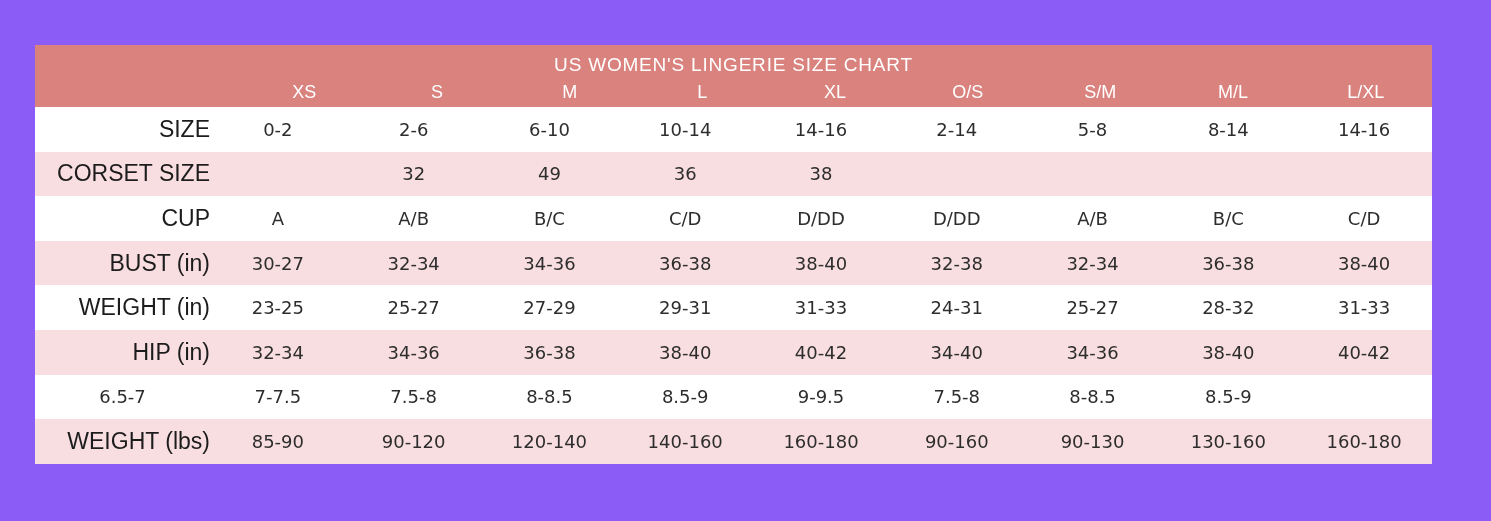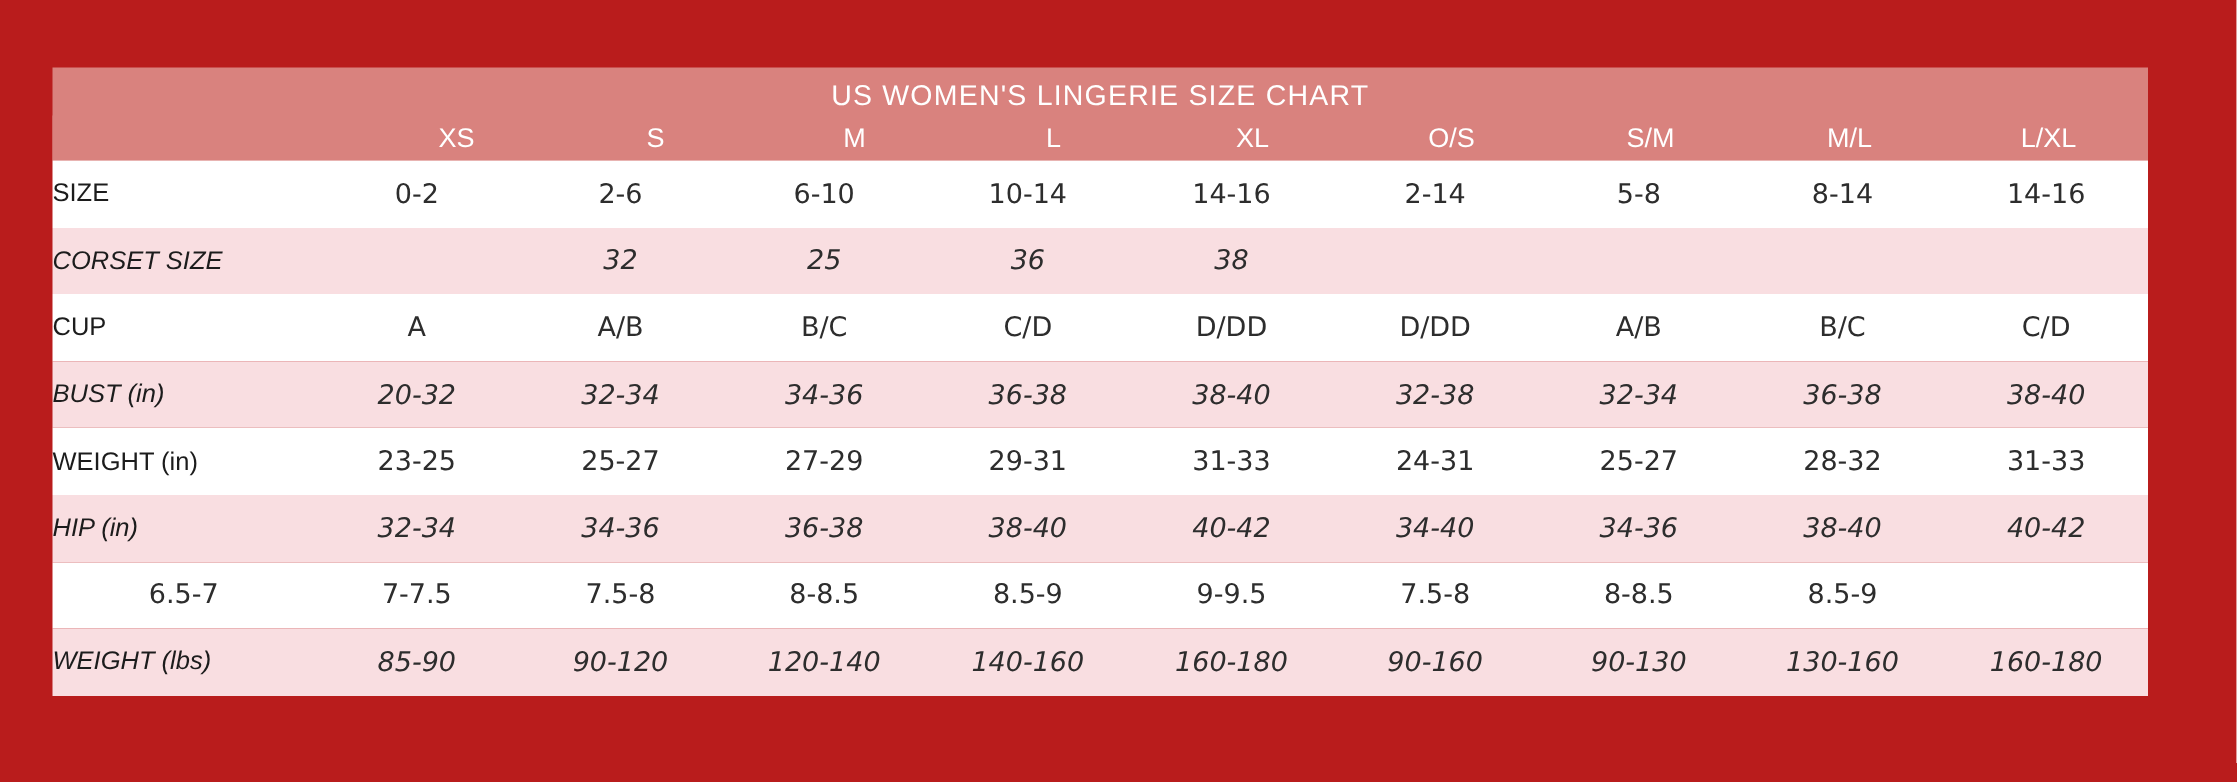--- a/index.html
+++ b/index.html
@@ -5,21 +5,21 @@
   html, body {
     margin: 0;
     padding: 0;
     background: #ffffff;
     font-family: "DejaVu Sans", sans-serif;
   }
   .page {
     position: relative;
     width: 1491px;
     height: 521px;
-    background: #b91c1c;
+    background: #8b5cf6;
     overflow: hidden;
   }
   .size-chart {
     position: absolute;
     left: 35px;
     top: 45px;
     width: 1397px;
   }
   .chart-header {
     background: #d9827e;
@@ -47,24 +47,24 @@
   }
   .col-header-cell {
     text-align: center;
     font-size: 18px;
     font-family: "Liberation Sans", sans-serif;
   }
   .data-row {
     height: 44.6px;
   }
   .data-row.white { background: #ffffff; }
-  .data-row.pink  { background: #f9dee1; font-style: italic; }
+  .data-row.pink  { background: #f9dee1; }
   .row-label {
-    text-align: left;
-    font-size: 17px;
+    text-align: right;
+    font-size: 23px;
     font-family: "Liberation Sans", sans-serif;
     color: #1c1c1c;
     white-space: nowrap;
   }
   .cell {
     text-align: center;
     font-size: 18px;
     font-family: "DejaVu Sans", sans-serif;
     color: #2d2d2d;
     white-space: nowrap;
@@ -100,21 +100,21 @@
           <div class="cell">14-16</div>
           <div class="cell">2-14</div>
           <div class="cell">5-8</div>
           <div class="cell">8-14</div>
           <div class="cell">14-16</div>
         </div>
         <div class="grid-row data-row pink">
           <div class="row-label">CORSET SIZE</div>
           <div class="cell"></div>
           <div class="cell">32</div>
-          <div class="cell">25</div>
+          <div class="cell">49</div>
           <div class="cell">36</div>
           <div class="cell">38</div>
           <div class="cell"></div>
           <div class="cell"></div>
           <div class="cell"></div>
           <div class="cell"></div>
         </div>
         <div class="grid-row data-row white">
           <div class="row-label">CUP</div>
           <div class="cell">A</div>
@@ -122,21 +122,21 @@
           <div class="cell">B/C</div>
           <div class="cell">C/D</div>
           <div class="cell">D/DD</div>
           <div class="cell">D/DD</div>
           <div class="cell">A/B</div>
           <div class="cell">B/C</div>
           <div class="cell">C/D</div>
         </div>
         <div class="grid-row data-row pink">
           <div class="row-label">BUST (in)</div>
-          <div class="cell">20-32</div>
+          <div class="cell">30-27</div>
           <div class="cell">32-34</div>
           <div class="cell">34-36</div>
           <div class="cell">36-38</div>
           <div class="cell">38-40</div>
           <div class="cell">32-38</div>
           <div class="cell">32-34</div>
           <div class="cell">36-38</div>
           <div class="cell">38-40</div>
         </div>
         <div class="grid-row data-row white">

